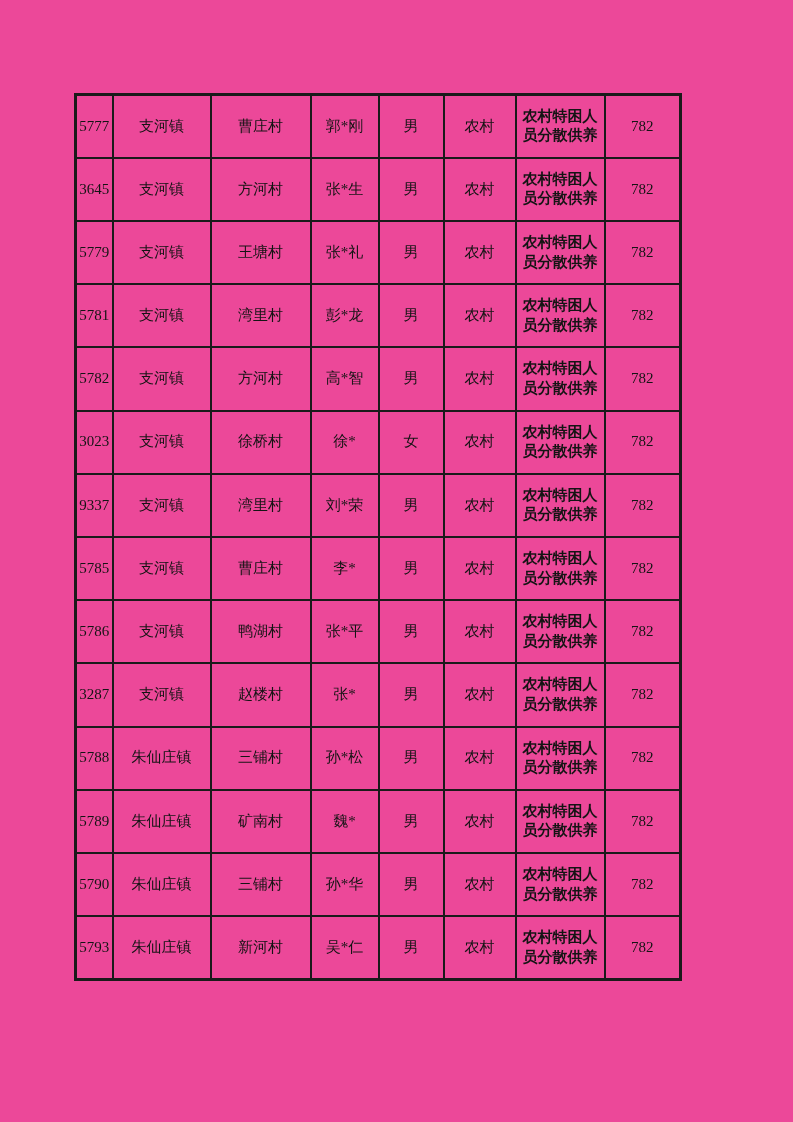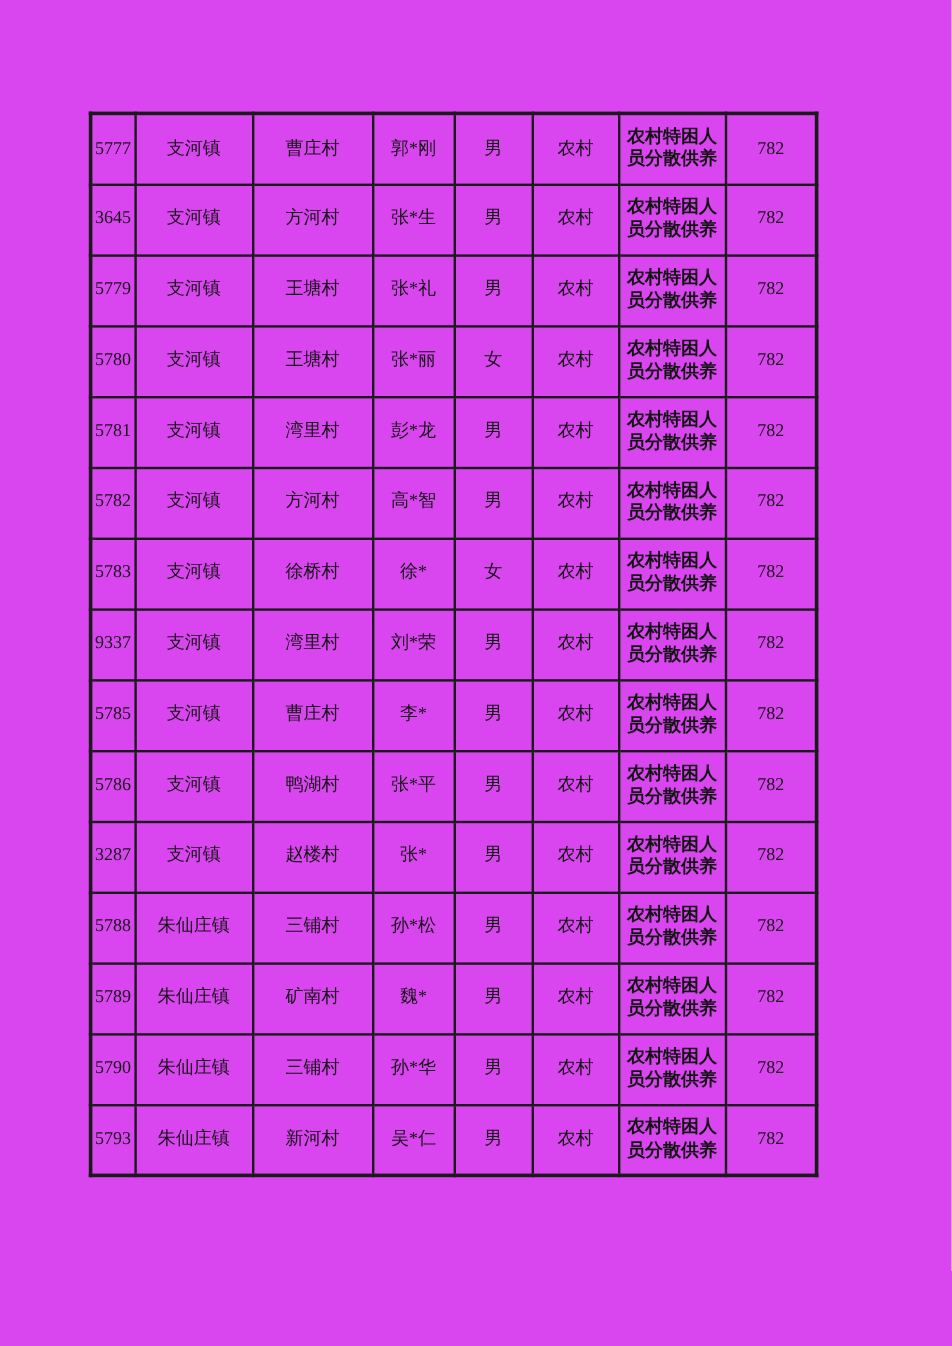--- a/index.html
+++ b/index.html
@@ -4,21 +4,21 @@
 <style>
   html, body {
     margin: 0;
     padding: 0;
     background: #e8e8e8;
   }
   .page {
     position: relative;
     width: 793px;
     height: 1122px;
-    background: #d946ef;
+    background: #ec4899;
     margin: 0 auto;
     overflow: hidden;
     font-family: "Liberation Serif", "DejaVu Serif", serif;
     color: #141414;
   }
   table.data-table {
     position: absolute;
     left: 74px;
     top: 93px;
     width: 605px;
@@ -86,51 +86,41 @@
     <td>5779</td>
     <td>支河镇</td>
     <td>王塘村</td>
     <td>张*礼</td>
     <td>男</td>
     <td>农村</td>
     <td class="col-support">农村特困人员分散供养</td>
     <td>782</td>
   </tr>
         <tr>
-    <td>5780</td>
-    <td>支河镇</td>
-    <td>王塘村</td>
-    <td>张*丽</td>
-    <td>女</td>
-    <td>农村</td>
-    <td class="col-support">农村特困人员分散供养</td>
-    <td>782</td>
-  </tr>
-        <tr>
     <td>5781</td>
     <td>支河镇</td>
     <td>湾里村</td>
     <td>彭*龙</td>
     <td>男</td>
     <td>农村</td>
     <td class="col-support">农村特困人员分散供养</td>
     <td>782</td>
   </tr>
         <tr>
     <td>5782</td>
     <td>支河镇</td>
     <td>方河村</td>
     <td>高*智</td>
     <td>男</td>
     <td>农村</td>
     <td class="col-support">农村特困人员分散供养</td>
     <td>782</td>
   </tr>
         <tr>
-    <td>5783</td>
+    <td>3023</td>
     <td>支河镇</td>
     <td>徐桥村</td>
     <td>徐*</td>
     <td>女</td>
     <td>农村</td>
     <td class="col-support">农村特困人员分散供养</td>
     <td>782</td>
   </tr>
         <tr>
     <td>9337</td>

